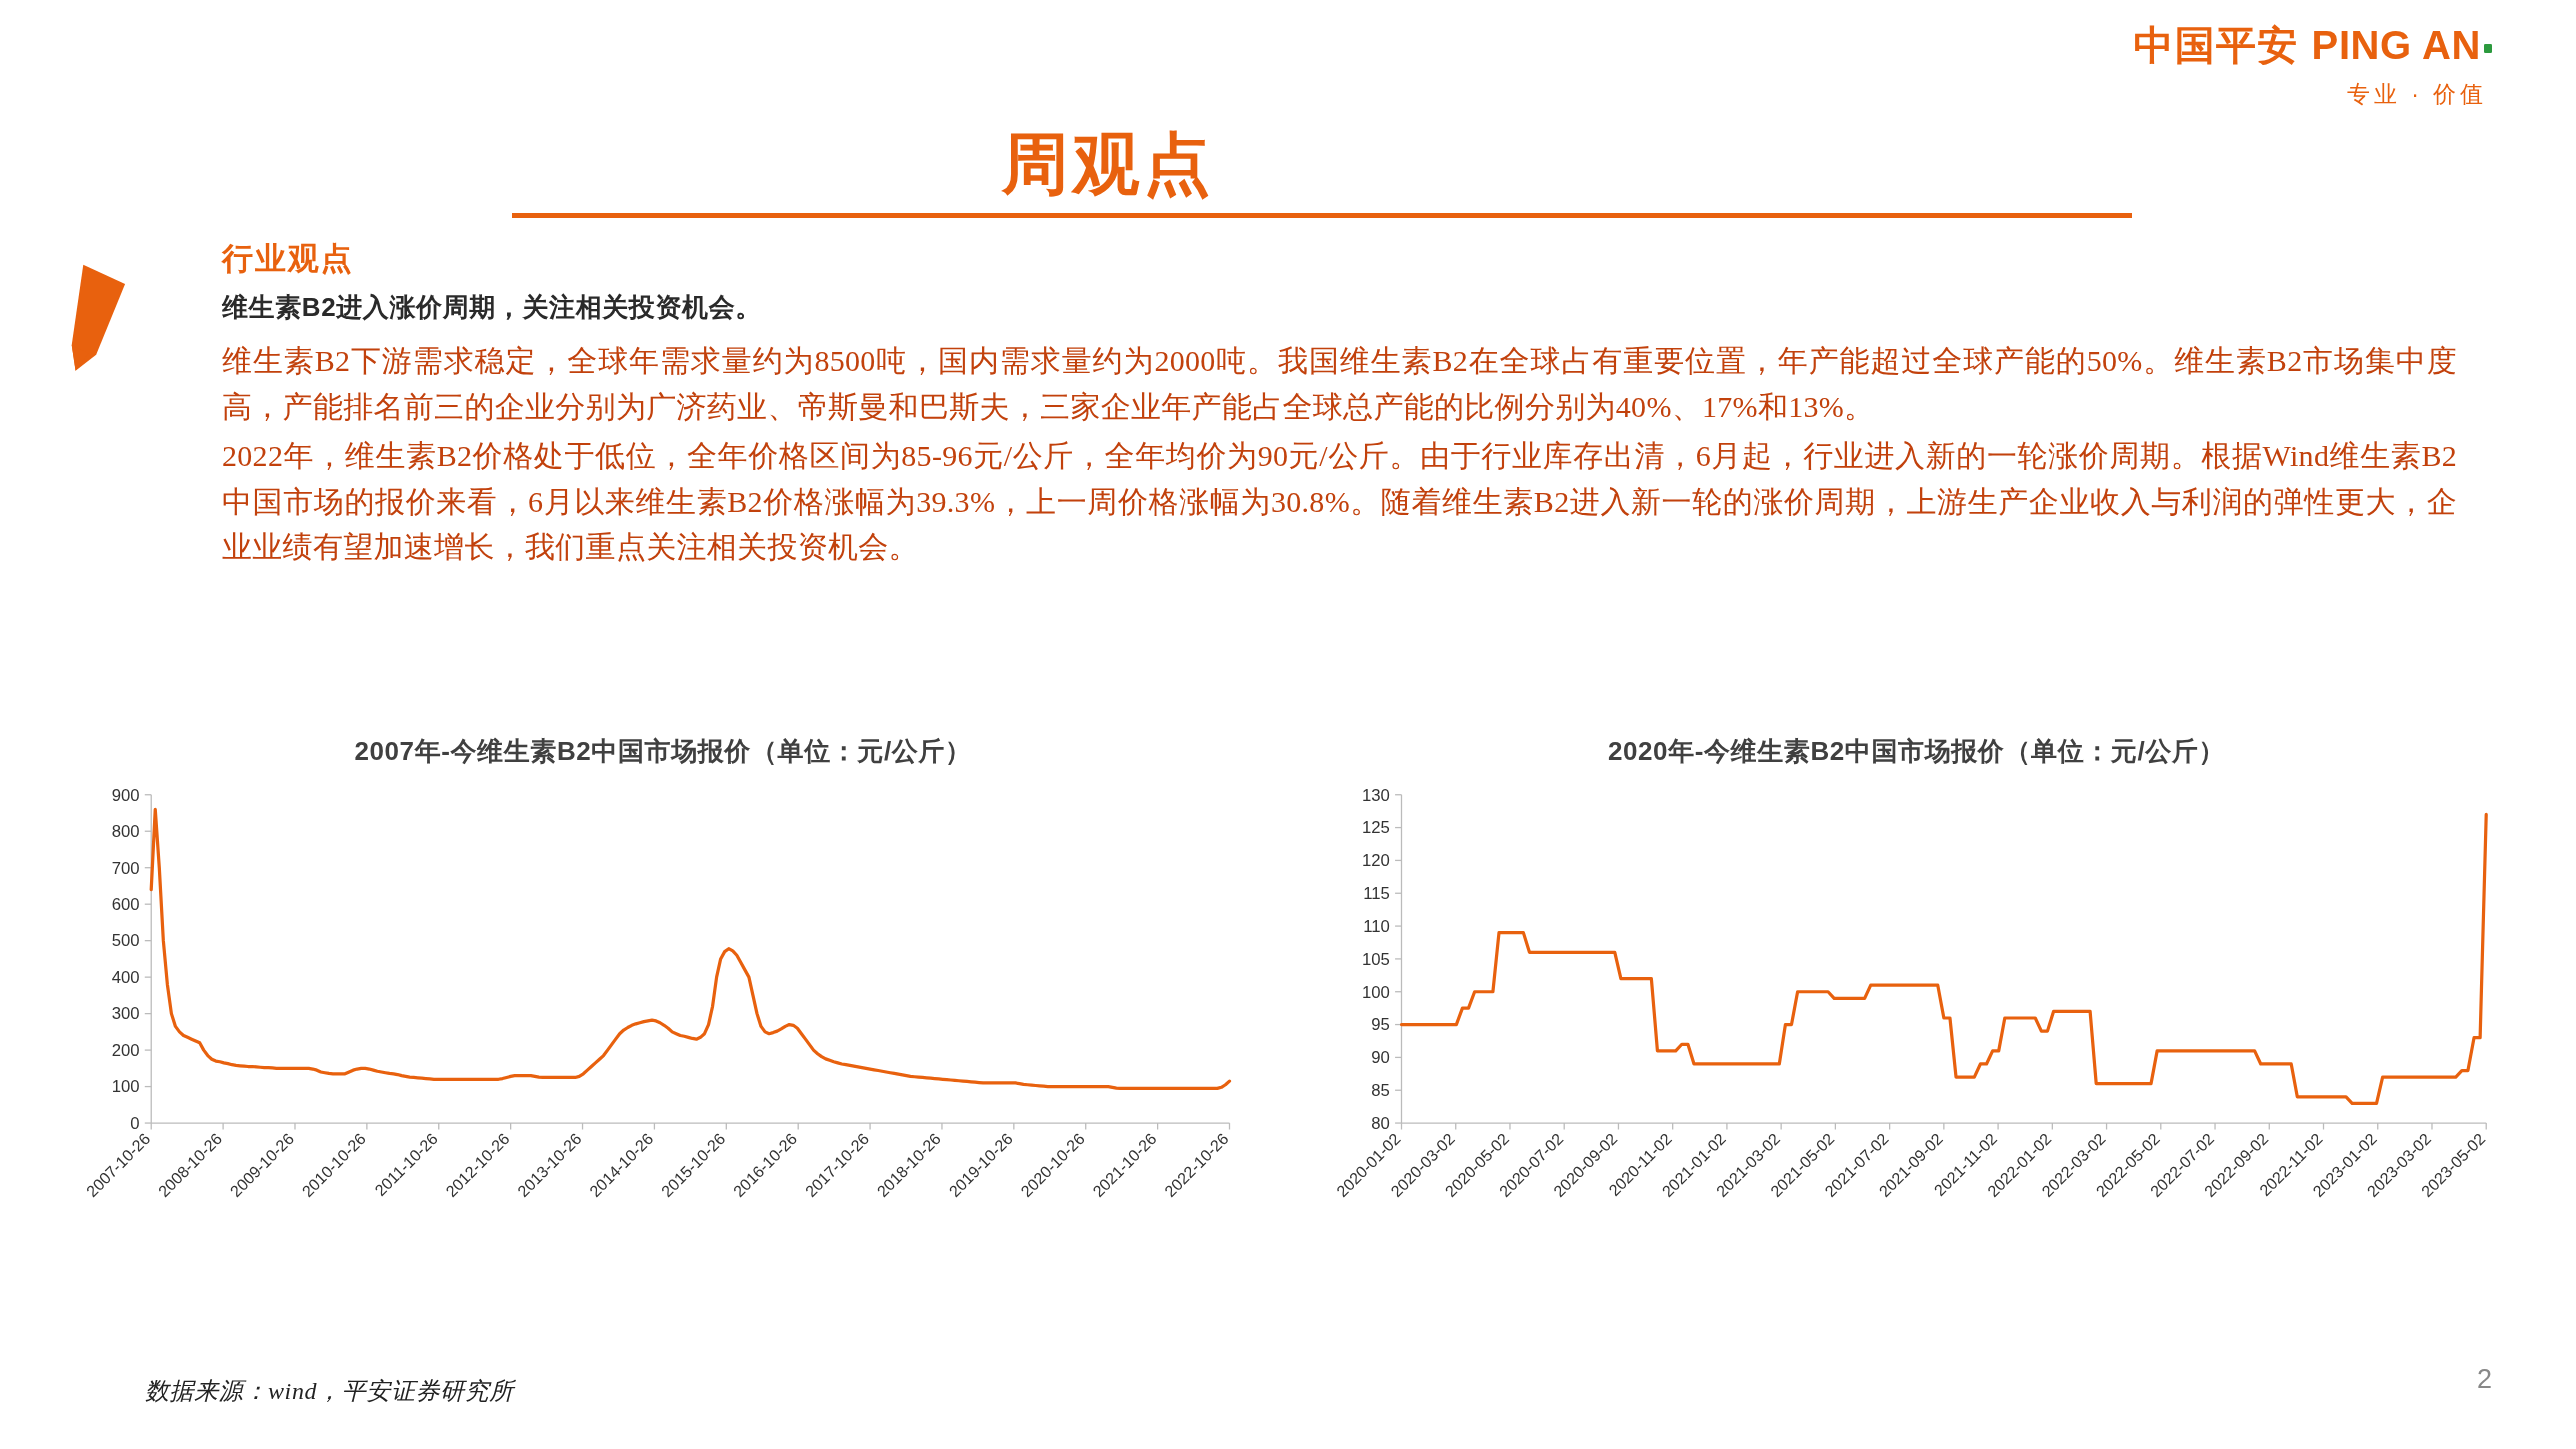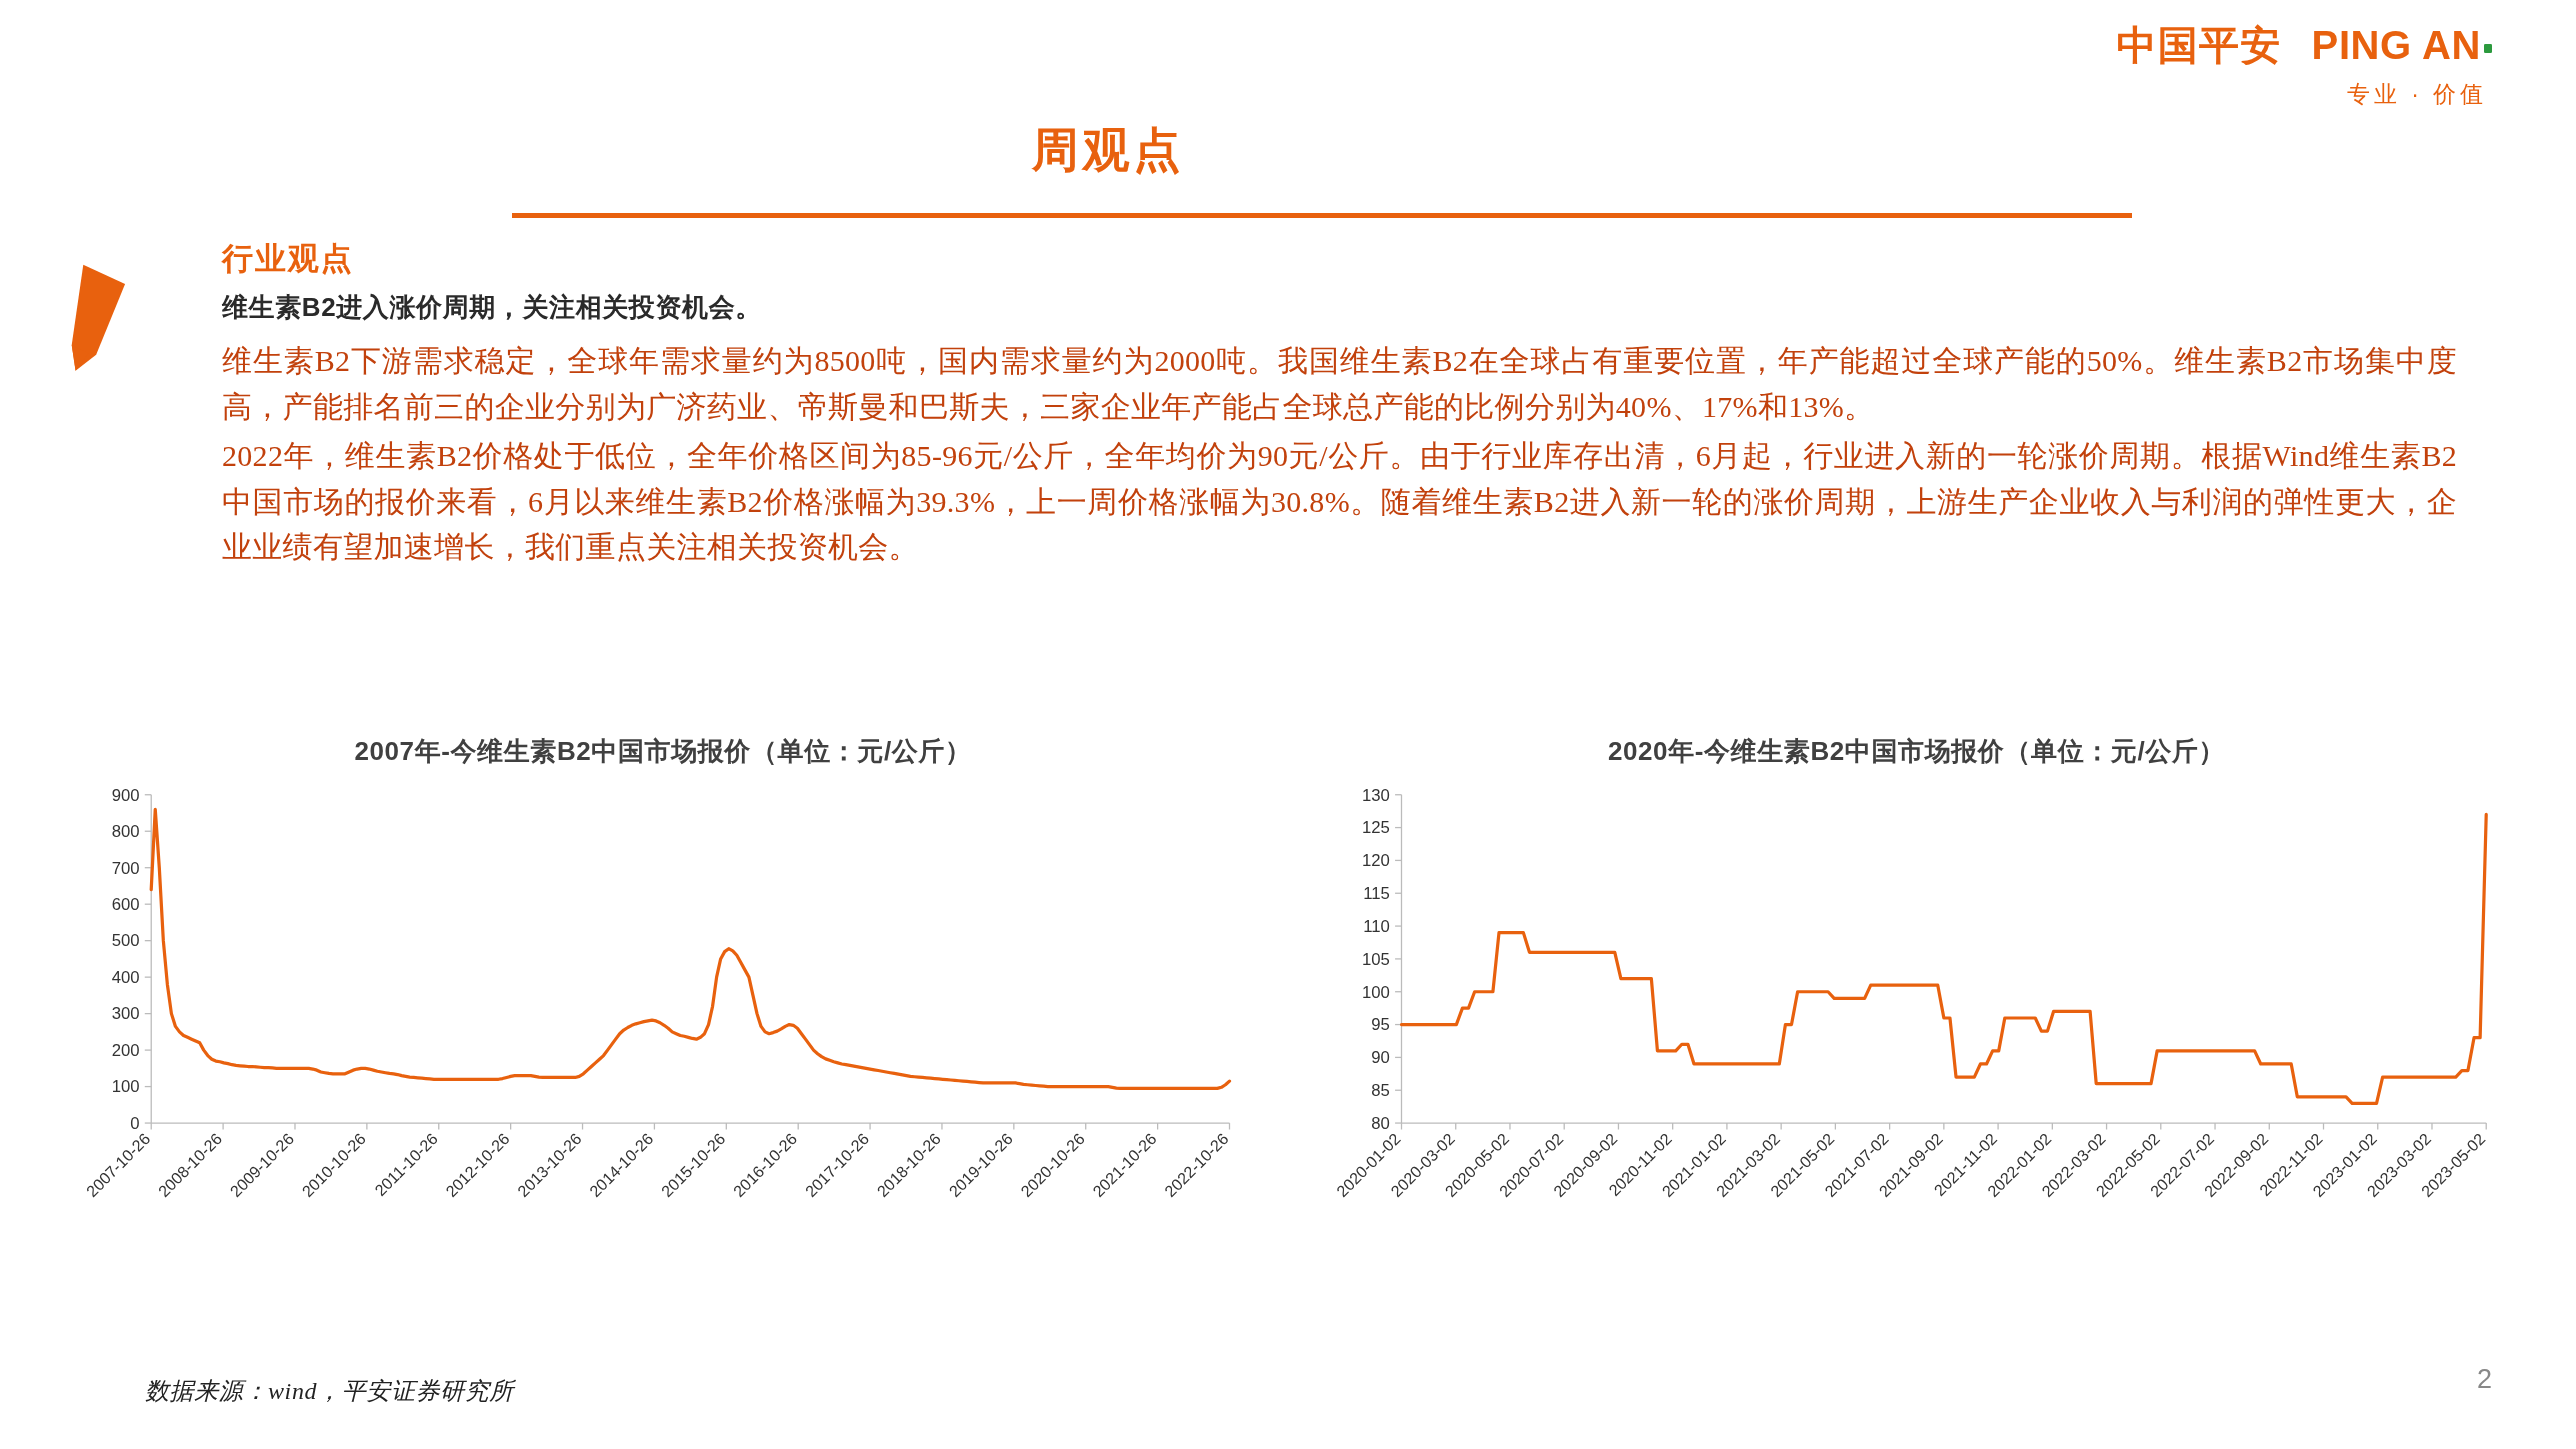--- a/index.html
+++ b/index.html
@@ -13,21 +13,21 @@
   .slide {
     position: absolute; left:0; top:0; width:2576px; height:1449px;
     background:#fff;
   }
 
   
   .logo {
     position:absolute; right:84px; top:18px; width:425px; height:84px;
     text-align:right;
   }
-  .logo-row { display:flex; align-items:center; justify-content:flex-end; gap:30px; }
+  .logo-row { display:flex; align-items:center; justify-content:flex-end; gap:13px; }
   .logo-cn {
     font-family:"Liberation Sans", sans-serif;
     font-size:40px; font-weight:bold; color:#E8610E; letter-spacing:1.3px;
   }
   .logo-en {
     font-family:"Liberation Sans", sans-serif;
     font-size:40px; font-weight:bold; color:#E8610E; letter-spacing:0.6px;
     position:relative;
   }
   .logo-dot {
@@ -36,21 +36,21 @@
   }
   .logo-sub {
     font-family:"Liberation Sans", sans-serif;
     font-size:23px; color:#E8610E; letter-spacing:3.9px; margin-top:6.4px; padding-right:5.2px;
   }
 
   
   .page-title {
     position:absolute; left:0; top:119px; width:2216px; text-align:center;
     font-family:"Liberation Sans", sans-serif;
-    font-size:47px; font-weight:bold; color:#E8610E; letter-spacing:3.9px;
+    font-size:67px; font-weight:bold; color:#E8610E; letter-spacing:3.9px;
   }
   .title-rule {
     position:absolute; left:512px; top:213px; width:1620px; height:4.5px;
     background:#E8610E;
   }
 
   
   .pencil {
     position:absolute; left:64px; top:258px; width:90px; height:129px;
   }

